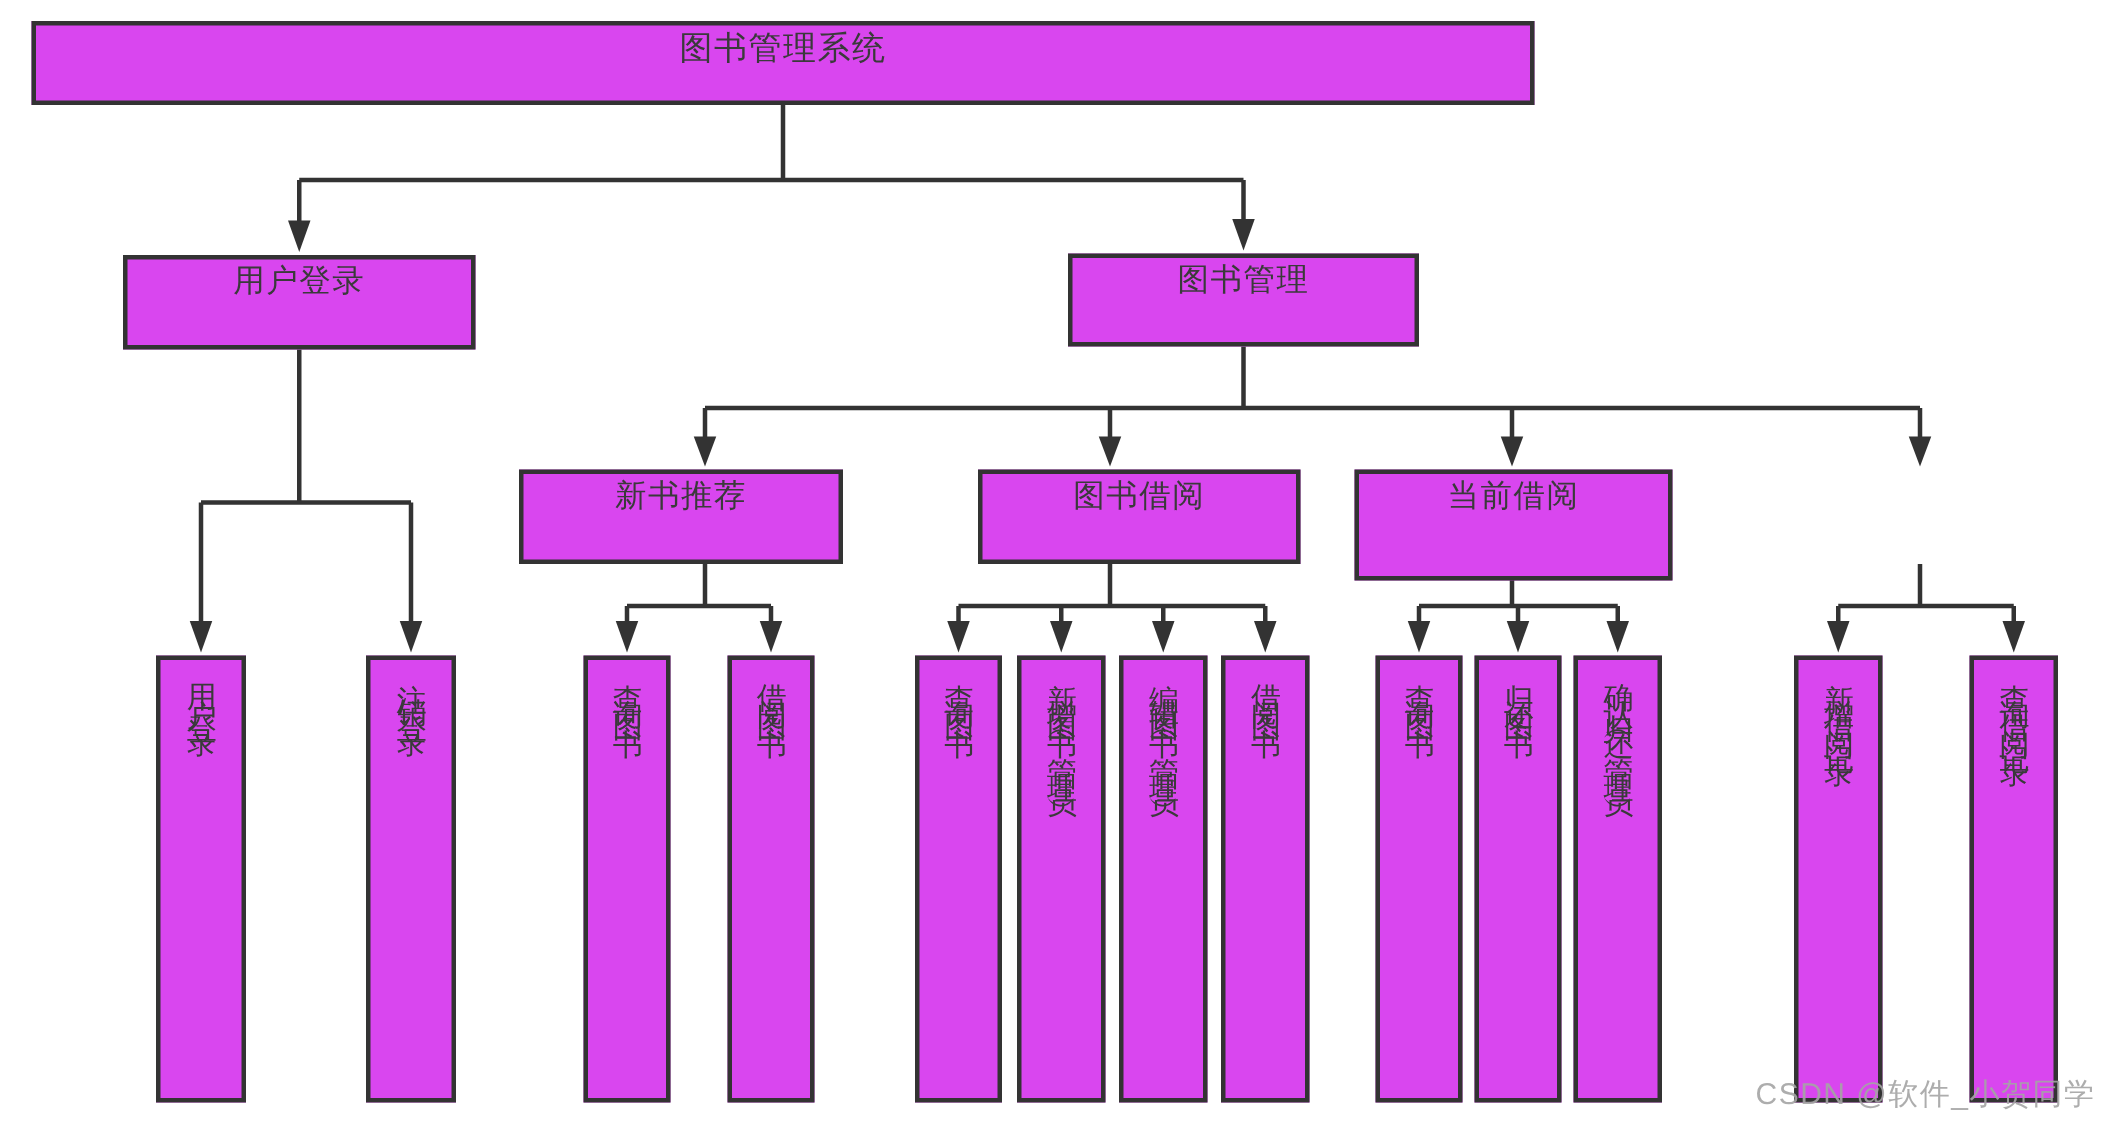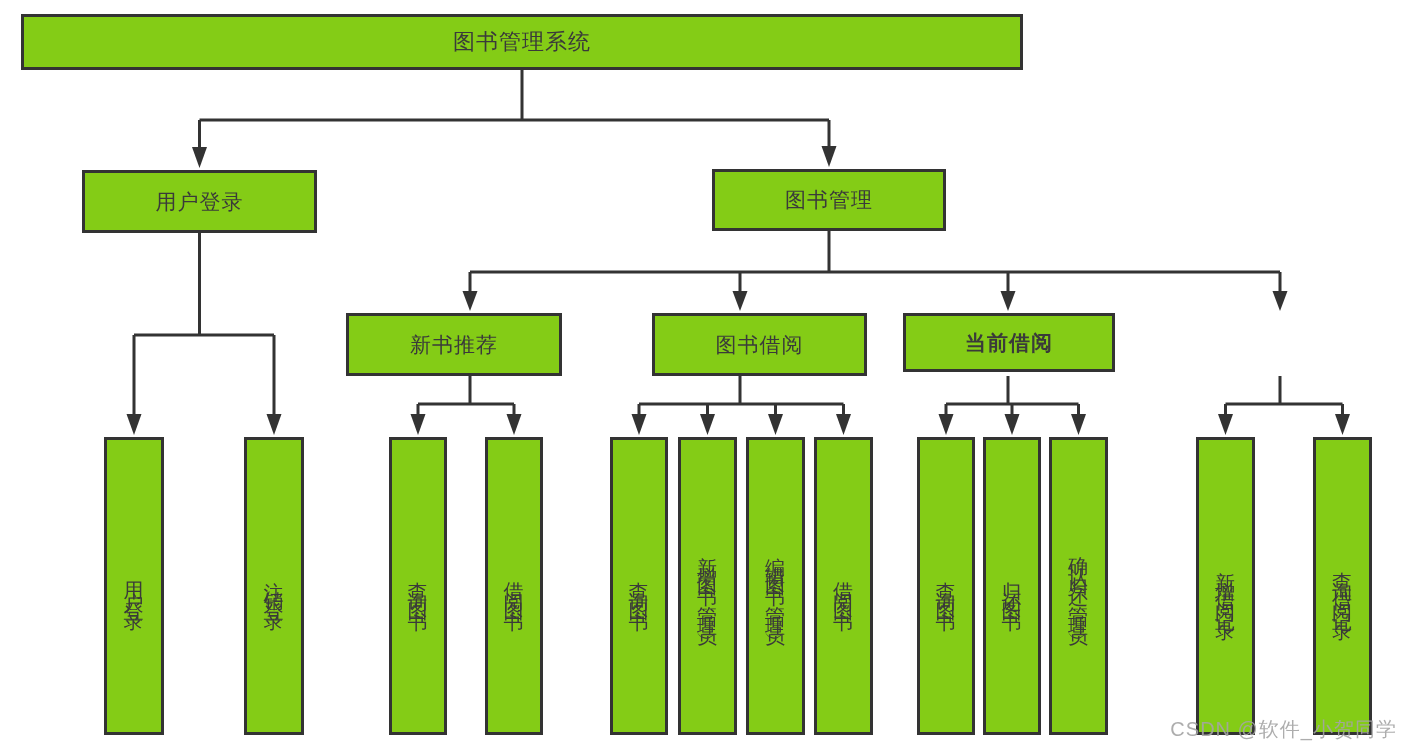--- a/index.html
+++ b/index.html
@@ -27,24 +27,23 @@
     stroke-width: 3;
     fill: none;
   }
   .connectors polygon {
     fill: #333333;
     stroke: none;
   }
   .node {
     position: absolute;
     box-sizing: border-box;
-    background: #84cc16;
+    background: #d946ef;
     border: 3px solid #333333;
     display: flex;
-    align-items: center;
     justify-content: center;
     color: #3a3a3a;
   }
   .h-label {
     font-size: 21px;
     letter-spacing: 1px;
     white-space: nowrap;
   }
   .root-node .h-label {
     font-size: 22px;
@@ -133,21 +132,21 @@
   <div class="node" style="left:712px; top:169px; width:234px; height:62px;">
     <span class="h-label">图书管理</span>
   </div>
 
   <div class="node" style="left:346px; top:313px; width:216px; height:63px;">
     <span class="h-label">新书推荐</span>
   </div>
   <div class="node" style="left:632px; top:313px; width:215px; height:63px;margin-left:20px;">
     <span class="h-label">图书借阅</span>
   </div>
-  <div class="node" style="left:903px; top:313px; width:212px; height:59px;font-weight:bold;">
+  <div class="node" style="left:903px; top:313px; width:212px; height:74px;">
     <span class="h-label">当前借阅</span>
   </div>
 
   <div class="node" style="left:104px; top:437px; width:60px; height:298px;">
     <span class="v-label">用户登录</span>
   </div>
   <div class="node" style="left:244px; top:437px; width:60px; height:298px;">
     <span class="v-label">注销登录</span>
   </div>
 

